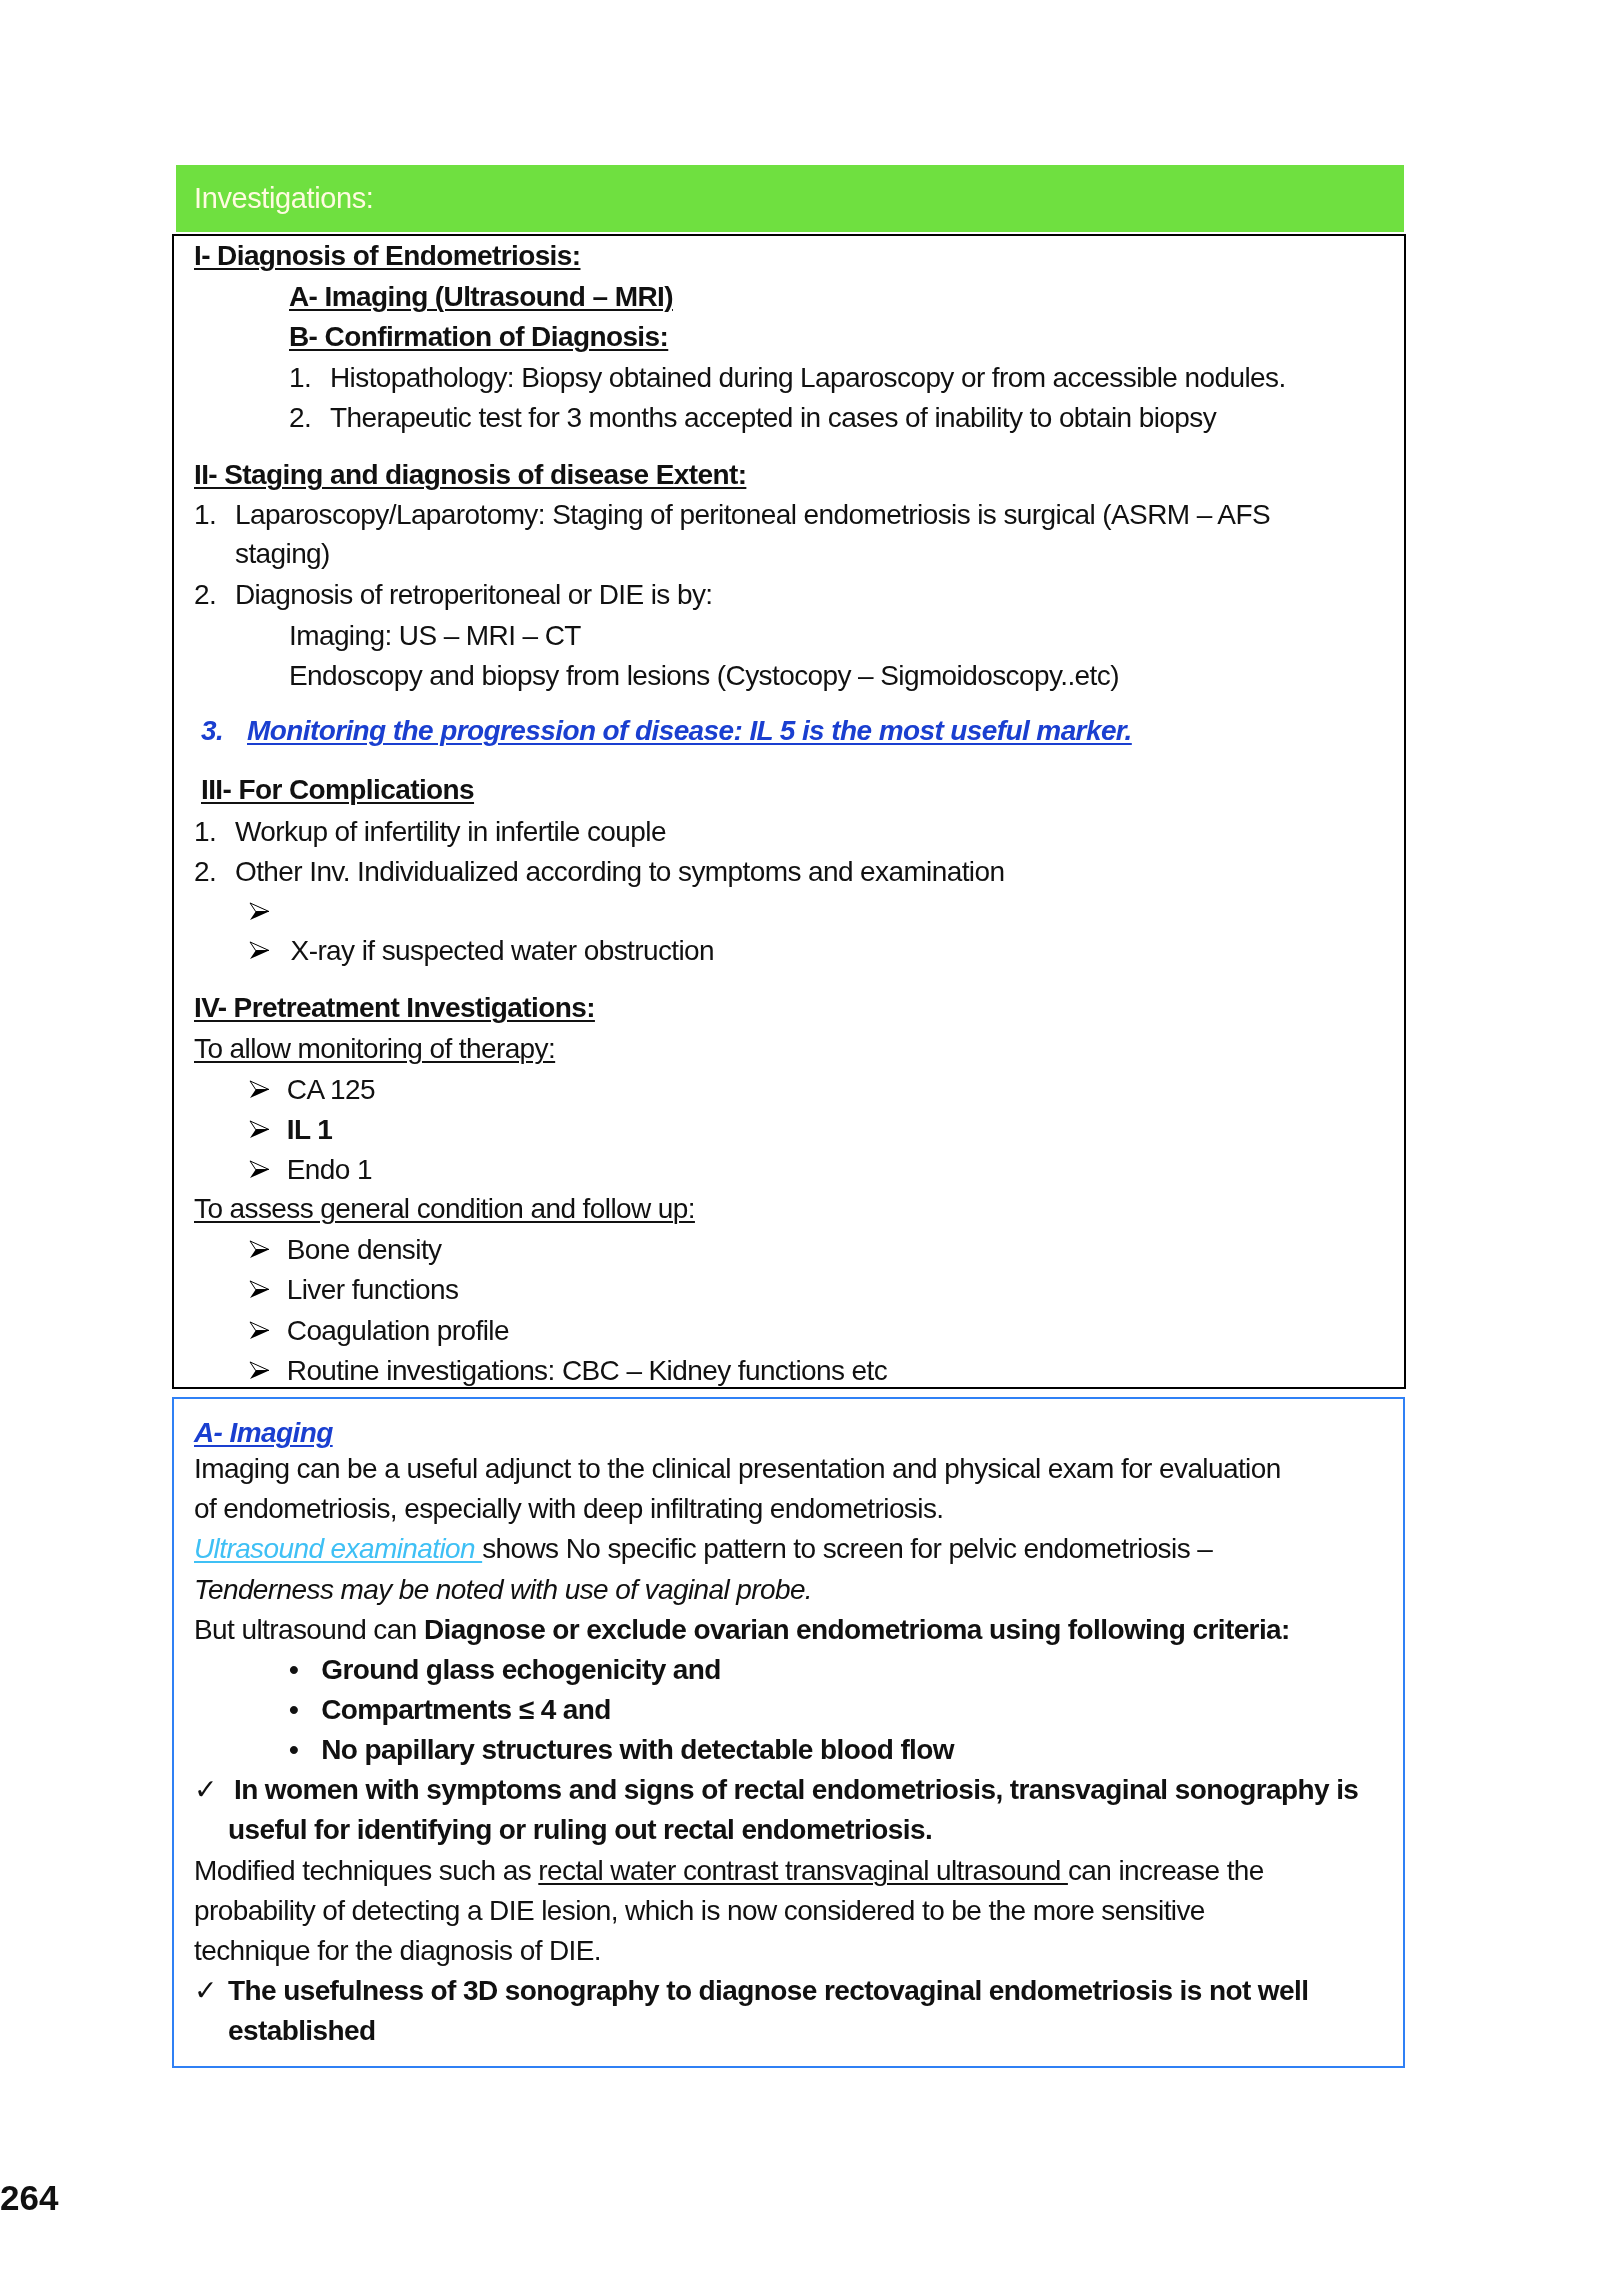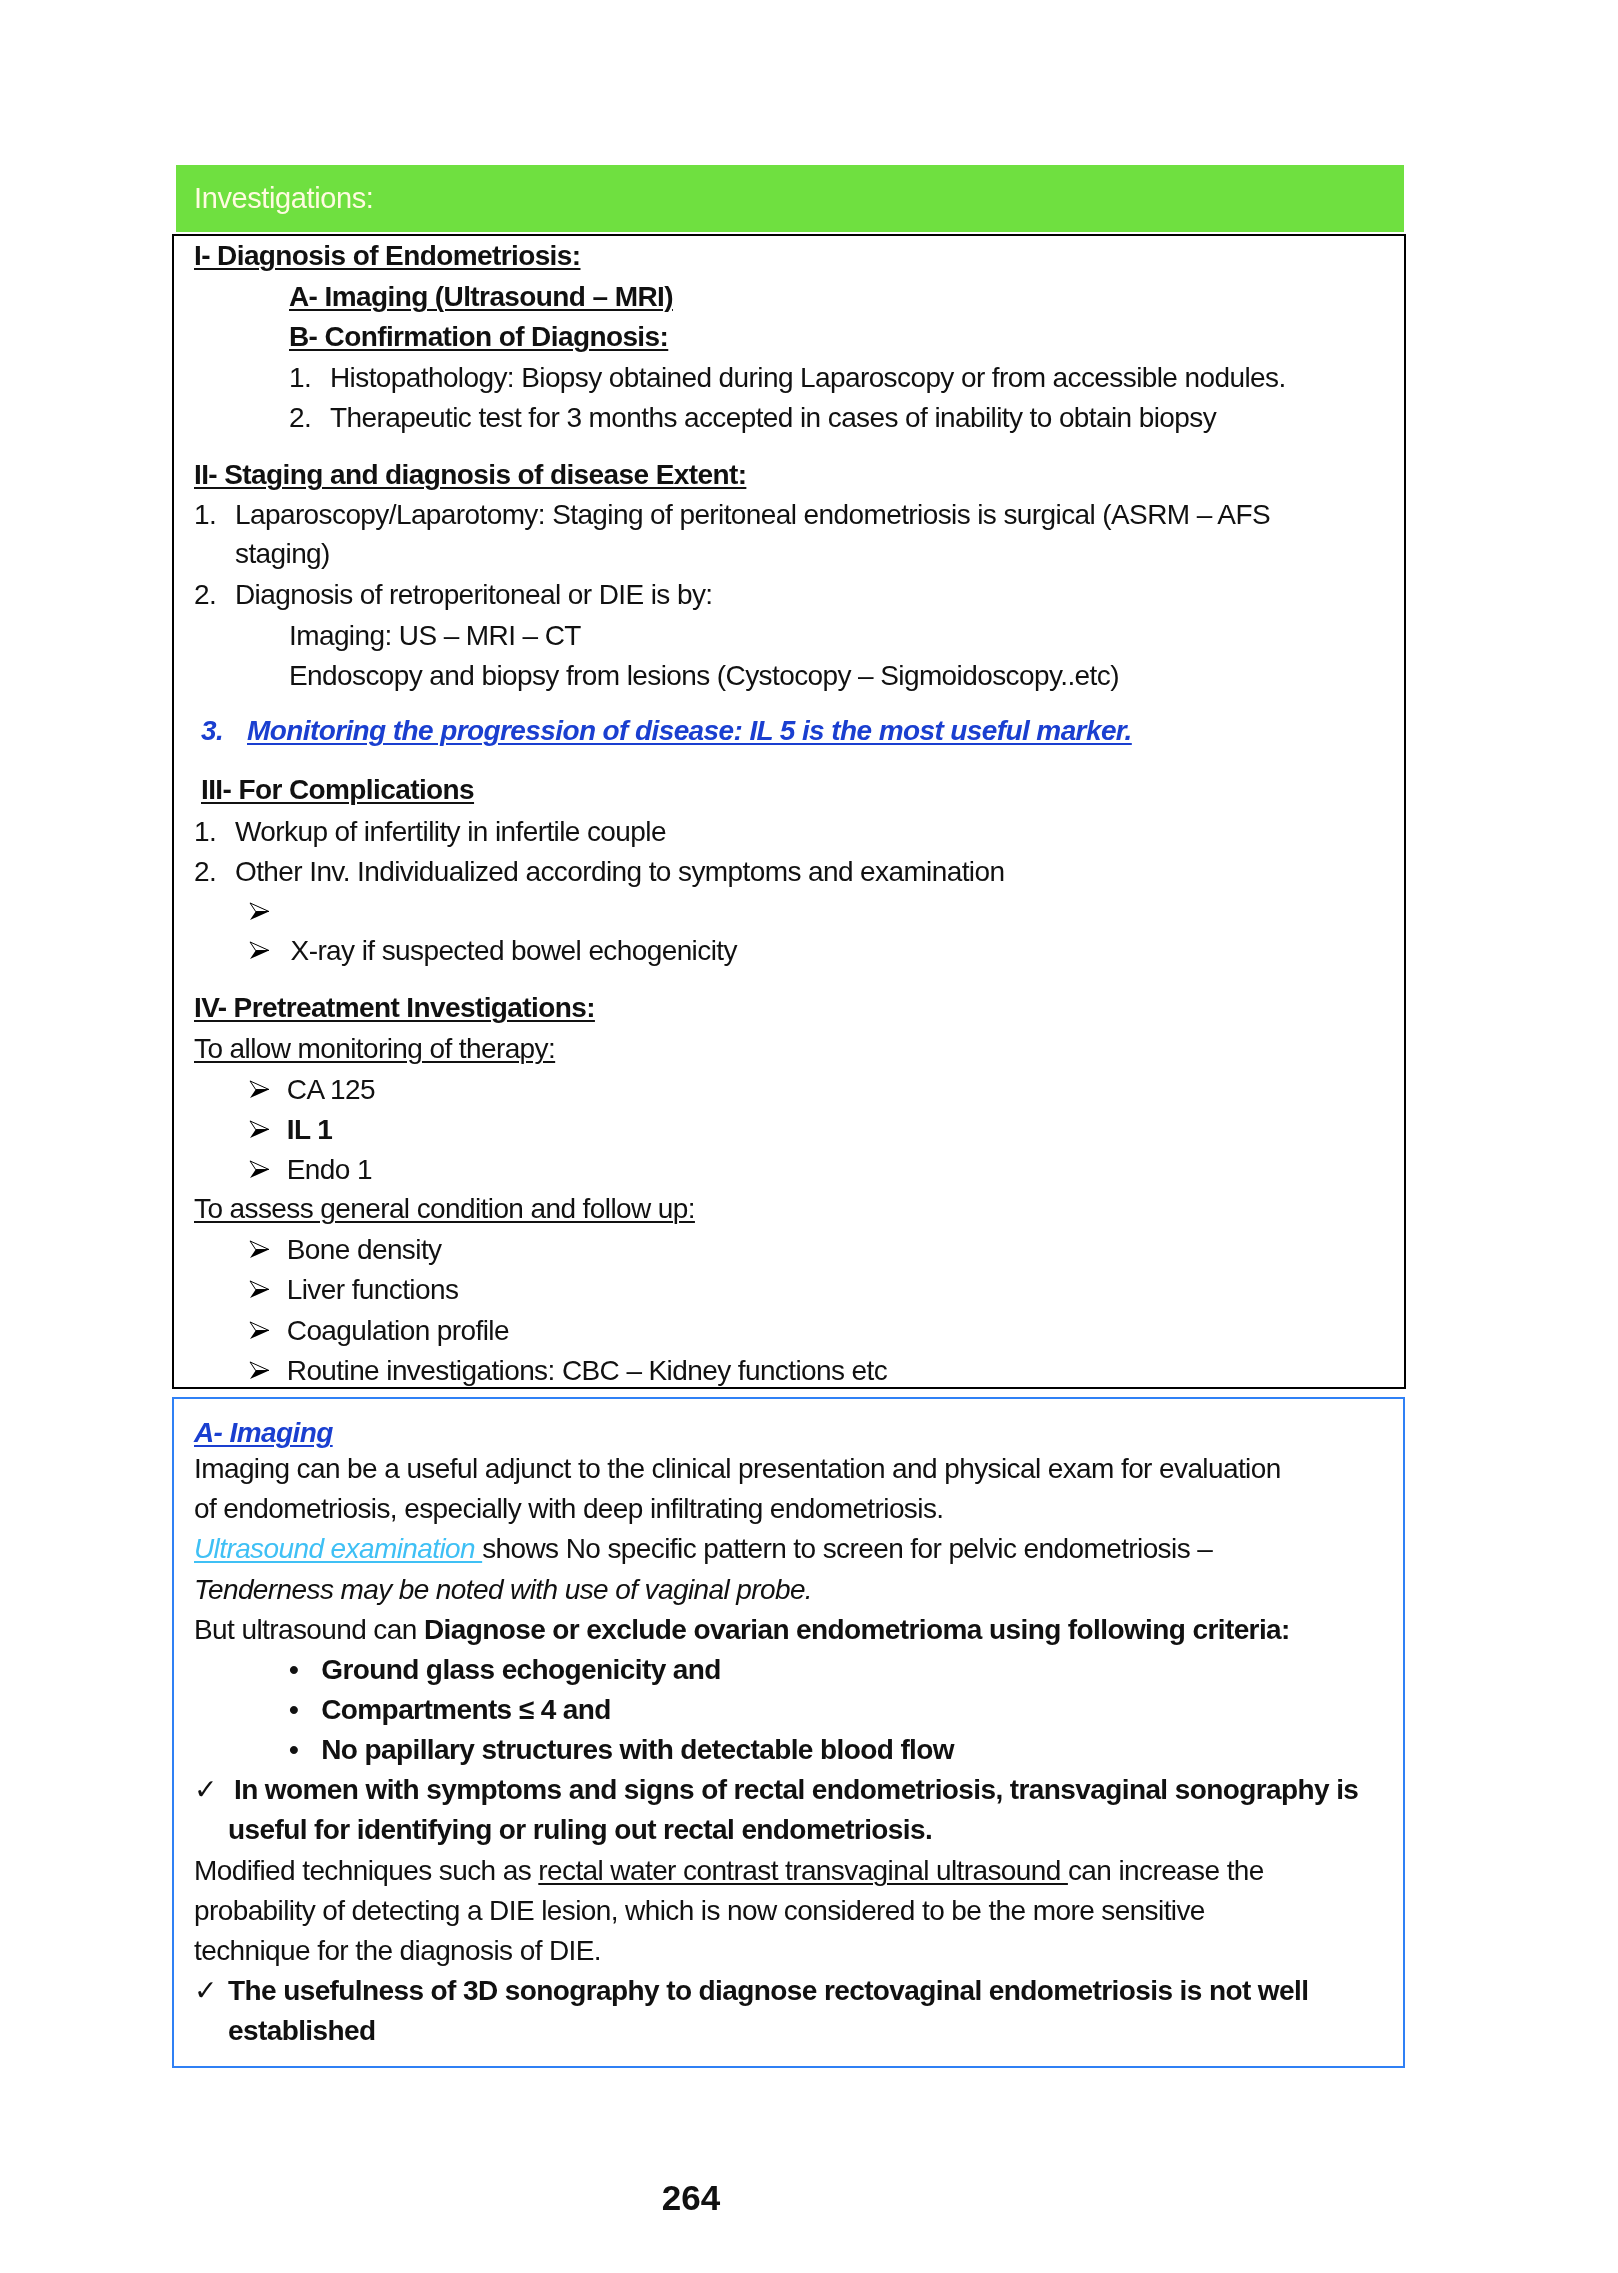--- a/index.html
+++ b/index.html
@@ -28,21 +28,21 @@
     border: 2.9px solid #000; border-top-width: 2.9px;
   }
   #box2 {
     position: absolute; left: 172px; top: 1397px; width: 1229px; height: 667px;
     border: 2.9px solid #2f80f5;
   }
   .arrow { display: inline-block; width: 21px; height: 19px; }
   .blue-dark { color: #1a3fd0; }
   .blue-light { color: #3fc0f5; }
   #page-number {
-    position: absolute; left: 0; width: 1382px; top: 2178px; text-align: center;
+    position: absolute; left: 0; width: 1382px; top: 2178px; 
     font-family: "Liberation Sans", sans-serif; font-weight: bold; font-size: 35px;
   }
 </style>
 </head>
 <body>
 
 <div id="header-bar">
   <span id="header-title">Investigations:</span>
 </div>
 
@@ -77,21 +77,21 @@
   <svg class="arrow" viewBox="0 0 22 20">
       <path d="M1 1 L21 10 L1 19 L7 10 Z" fill="#000"></path>
       <path d="M1 1 L21 10 L7 10 Z" fill="#fff" stroke="#000" stroke-width="1"></path>
     </svg>
 </div>
 <div class="abs txt" style="left:249px;top:931px;">
   <svg class="arrow" viewBox="0 0 22 20">
       <path d="M1 1 L21 10 L1 19 L7 10 Z" fill="#000"></path>
       <path d="M1 1 L21 10 L7 10 Z" fill="#fff" stroke="#000" stroke-width="1"></path>
     </svg>
-  <span style="margin-left:13.4px;">X-ray if suspected bowel echogenicity</span>
+  <span style="margin-left:13.4px;">X-ray if suspected water obstruction</span>
 </div>
 
 <div class="abs txt b u" style="left:194px;top:988px;">IV- Pretreatment Investigations:</div>
 <div class="abs txt u" style="left:194px;top:1029px;">To allow monitoring of therapy:</div>
 <div class="abs txt" style="left:249px;top:1070px;">
   <svg class="arrow" viewBox="0 0 22 20">
       <path d="M1 1 L21 10 L1 19 L7 10 Z" fill="#000"></path>
       <path d="M1 1 L21 10 L7 10 Z" fill="#fff" stroke="#000" stroke-width="1"></path>
     </svg>
   <span style="margin-left:9.6px;">CA 125</span>

